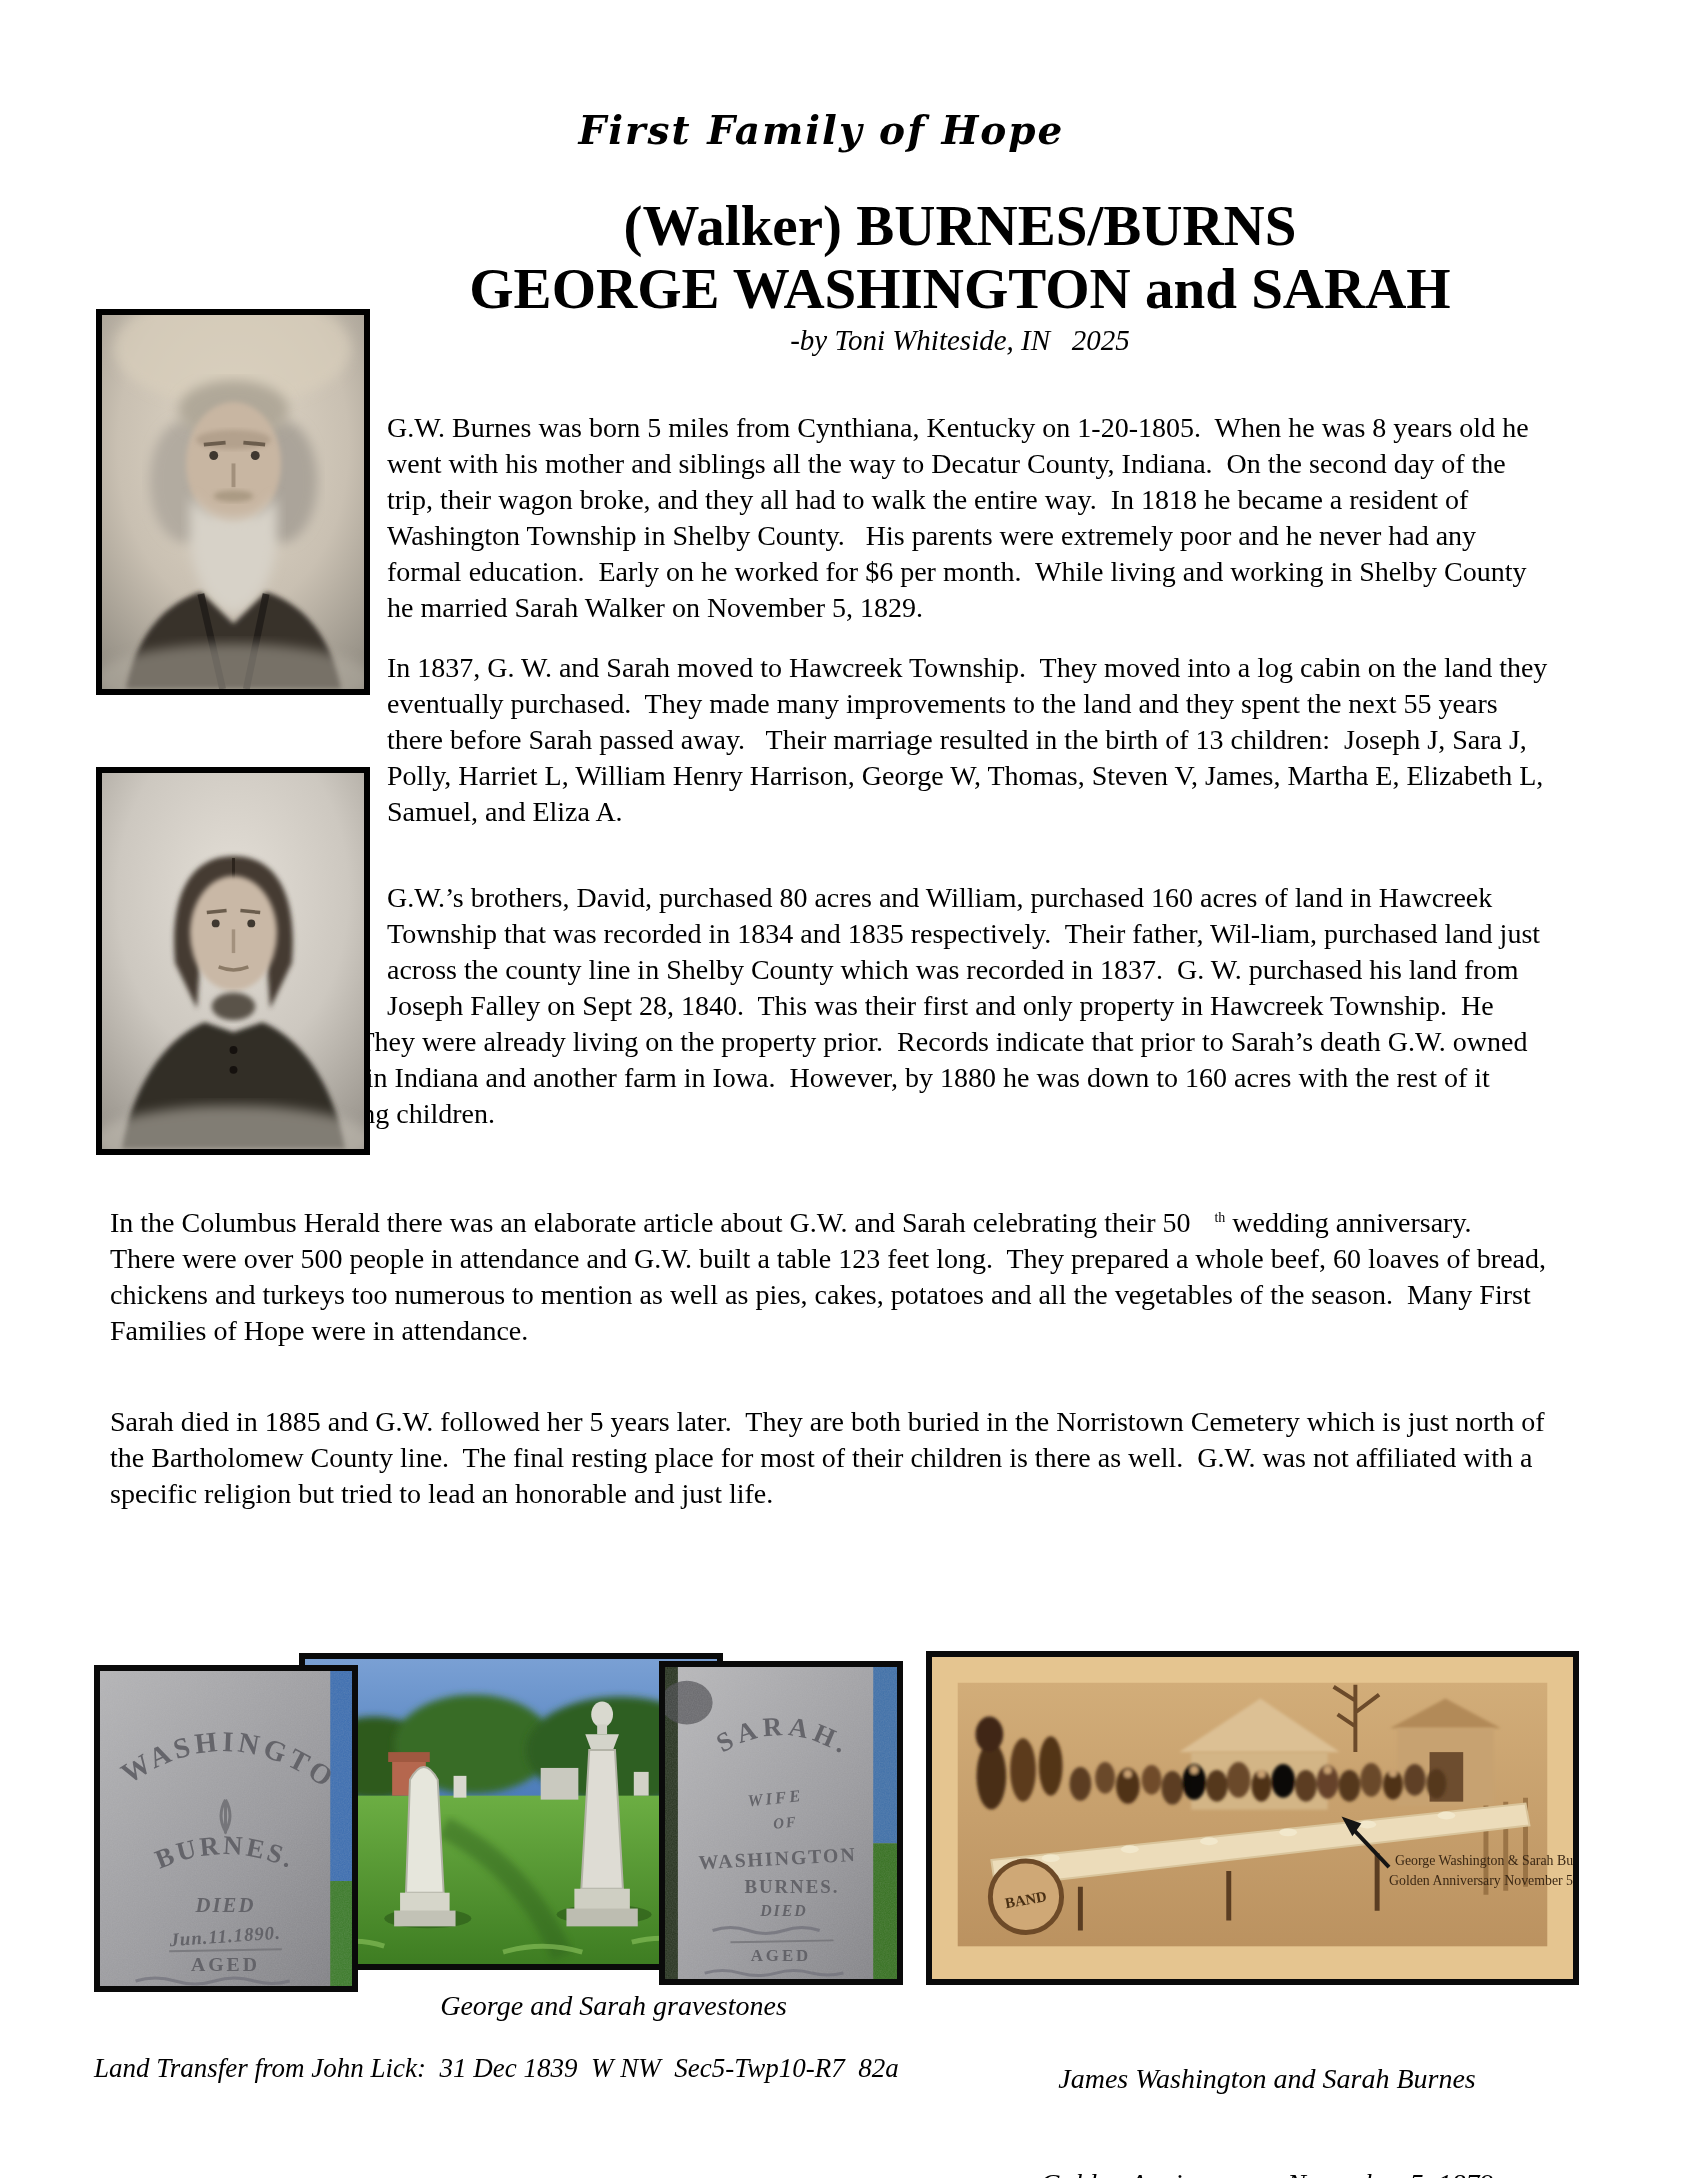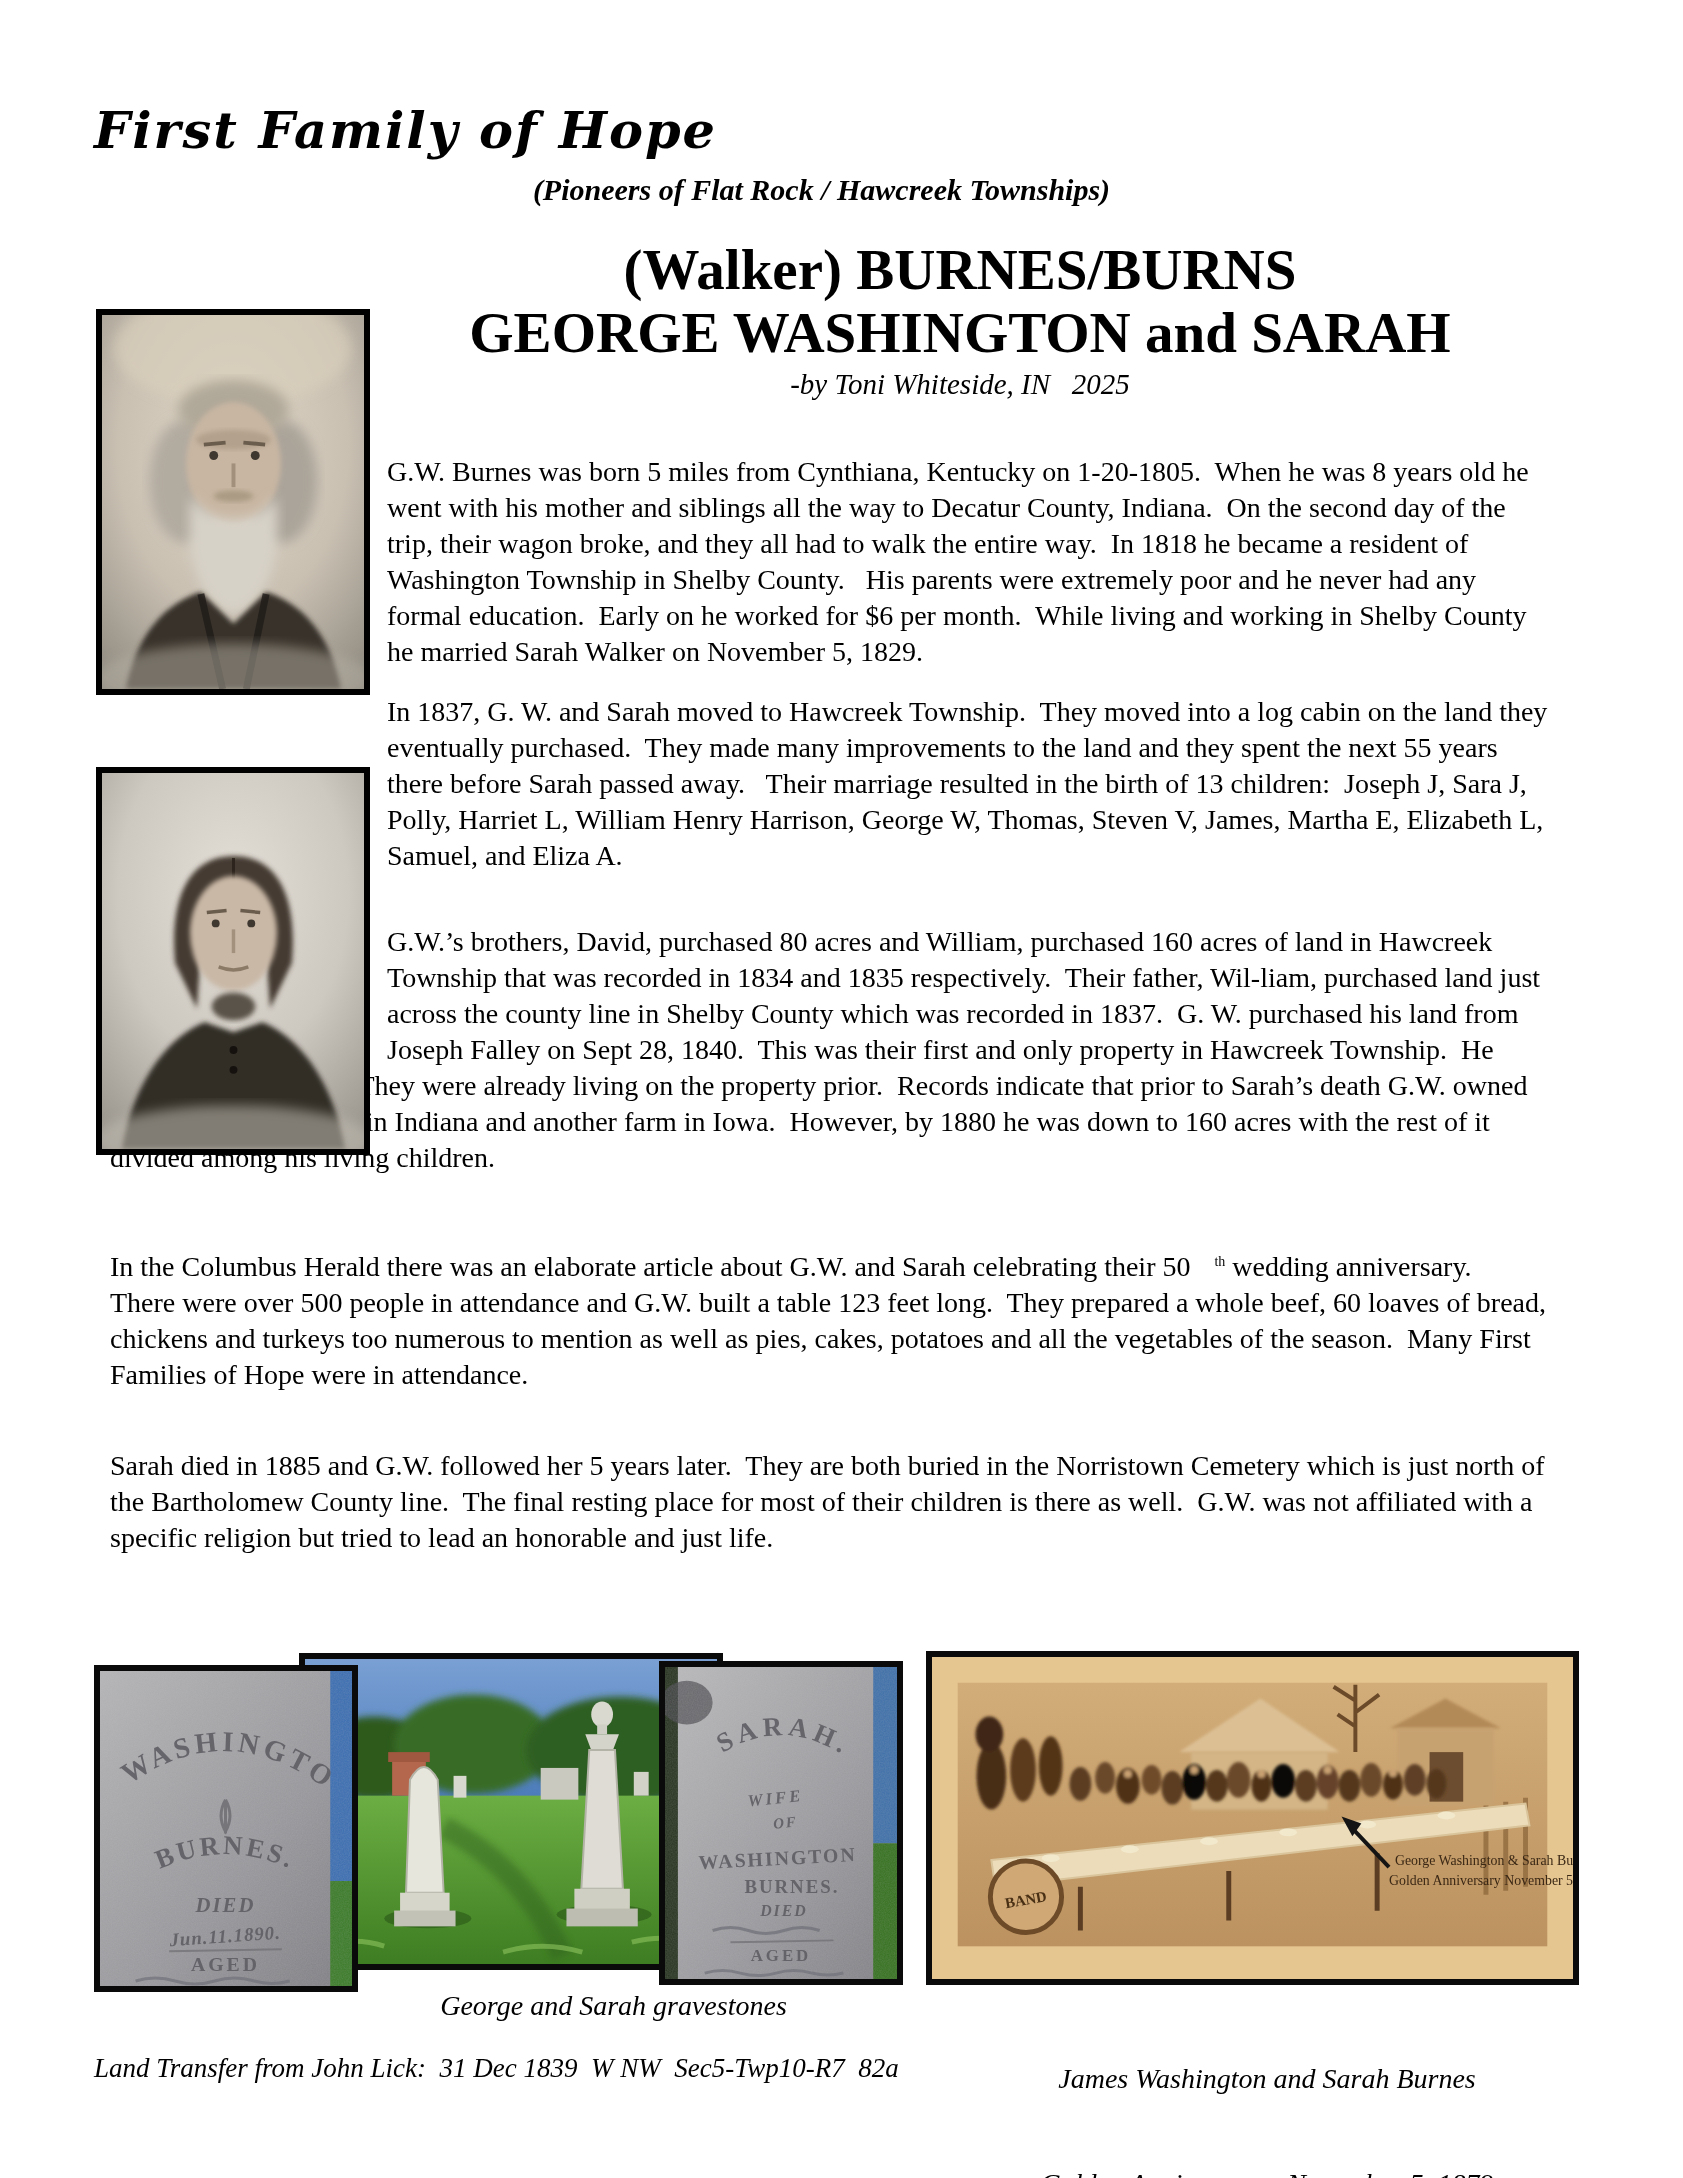--- a/index.html
+++ b/index.html
@@ -4,23 +4,23 @@
 <style>
   * { margin:0; padding:0; box-sizing:border-box; }
   html,body { background:#ffffff; }
   .page {
     position:relative; width:1683px; height:2178px; background:#ffffff;
     font-family:"Liberation Serif", serif; color:#000; overflow:hidden;
   }
   .content { margin:0 134px 0 94px; }
   
   .script-title {
-    padding-top:95px; text-align:left;
+    padding-top:95px; text-align:center;
     font-family:"DejaVu Serif", serif; font-style:italic; font-weight:bold;
-    font-size:51px; line-height:71px; letter-spacing:2px;
+    font-size:39px; line-height:71px; letter-spacing:2px;
   }
   .subtitle {
     text-align:center; font-weight:bold; font-style:italic;
     font-size:30px; line-height:40px; margin-top:4px;
   }
   .main-title {
     margin-left:277px; margin-top:28px; text-align:center;
     font-weight:bold; font-size:57px; line-height:63px;
   }
   .byline {
@@ -71,21 +71,20 @@
   .stone-txt { fill:#5e5e64; font-weight:bold; opacity:0.9; }
   .anno-txt { fill:#3a2714; }
 </style>
 </head>
 <body>
 
 <div class="page">
 
   <div class="content">
     <div class="script-title">First Family of Hope</div>
-    <div class="subtitle">(Pioneers of Flat Rock / Hawcreek Townships)</div>
     <div class="main-title">
       <div>(Walker) BURNES/BURNS</div>
       <div>GEORGE WASHINGTON and SARAH</div>
     </div>
     <div class="byline">-by Toni Whiteside, IN   2025</div>
 
     <p class="body ind" id="p1">G.W. Burnes was born 5 miles from Cynthiana, Kentucky on 1-20-1805.  When he was 8 years old he went with his mother and siblings all the way to Decatur County, Indiana.  On the second day of the trip, their wagon broke, and they all had to walk the entire way.  In 1818 he became a resident of Washington Township in Shelby County.   His parents were extremely poor and he never had any formal education.  Early on he worked for $6 per month.  While living and working in Shelby County he married Sarah Walker on November 5, 1829.</p>
     <p class="body ind" id="p2">In 1837, G. W. and Sarah moved to Hawcreek Township.  They moved into a log cabin on the land they eventually purchased.  They made many improvements to the land and they spent the next 55 years there before Sarah passed away.   Their marriage resulted in the birth of 13 children:  Joseph J, Sara J, Polly, Harriet L, William Henry Harrison, George W, Thomas, Steven V, James, Martha E, Elizabeth L, Samuel, and Eliza A.</p>
     <p class="body" id="p3"><span class="float-spacer"></span><span>G.W.’s brothers, David, purchased 80 acres and William, purchased 160 acres of land in Hawcreek Township that was recorded in 1834 and 1835 respectively.  Their father, Wil-liam, purchased land just across the county line in Shelby County which was recorded in 1837.  G. W. purchased his land from Joseph Falley on Sept 28, 1840.  This was their first and only property in Hawcreek Township.  He purchased 290 acres.  They were already living on the property prior.  Records indicate that prior to Sarah’s death G.W. owned over 700 acres of land in Indiana and another farm in Iowa.  However, by 1880 he was down to 160 acres with the rest of it divided among his living children.</span></p>
     <p class="body" id="p4"><span>In the Columbus Herald there was an elaborate article about G.W. and Sarah celebrating their 50</span><span class="sup">th</span><span> wedding anniversary.  There were over 500 people in attendance and G.W. built a table 123 feet long.  They prepared a whole beef, 60 loaves of bread, chickens and turkeys too numerous to mention as well as pies, cakes, potatoes and all the vegetables of the season.  Many First Families of Hope were in attendance.</span></p>

